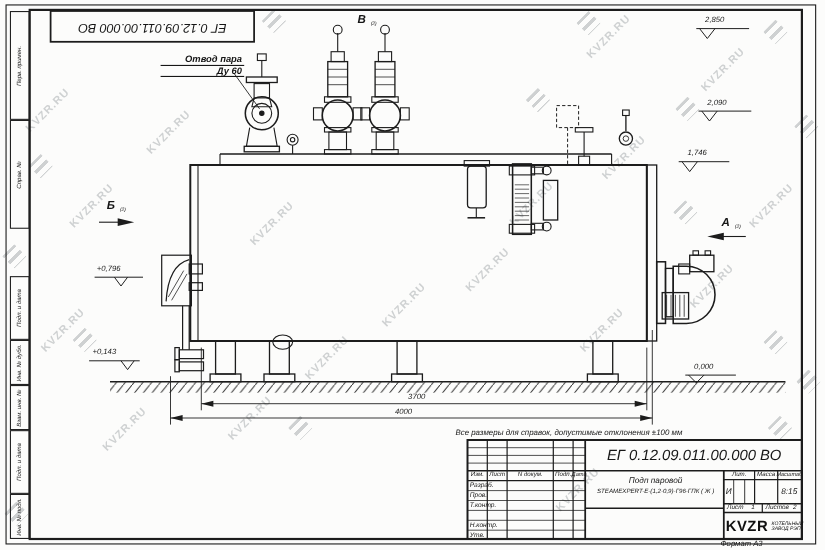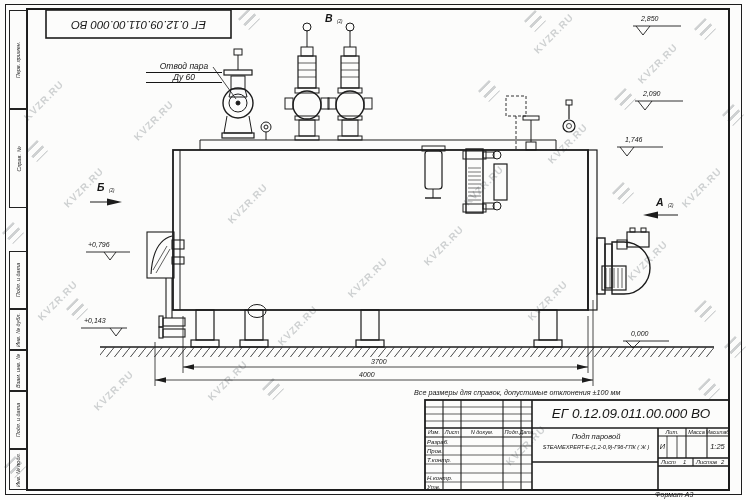--- a/index.html
+++ b/index.html
@@ -311,21 +311,21 @@
     </div>
   <div class="side-cell" style="top:391px;height:58px">
       <span>Подп. и дата</span>
     </div>
   <div class="side-cell" style="top:449px;height:41px">
       <span>Инв. № подл.</span>
     </div>
 
   <div class="txt ctr z3" style="left:46px;top:10px;width:185px;height:28px;font-size:11.5px;transform:rotate(180deg)">ЕГ 0.12.09.011.00.000  ВО</div>
 
-  <div class="txt z3" style="left:146px;top:62px;width:76px;text-align:center;font-size:8.5px;font-weight:normal">
+  <div class="txt z3" style="left:146px;top:49px;width:76px;text-align:right;font-size:8.5px;font-weight:bold">
     <div class="callout-line">Отвод пара</div>
     <div class="callout-line">Ду 60</div>
   </div>
 
   <span class="txt z3" style="left:325px;top:13px;font-size:10.5px;font-weight:bold">В</span>
   <span class="txt z3" style="left:337px;top:20px;font-size:4.5px">(2)</span>
   <span class="txt z3" style="left:97px;top:182px;font-size:10.5px;font-weight:bold">Б</span>
   <span class="txt z3" style="left:109px;top:189px;font-size:4.5px">(2)</span>
   <span class="txt z3" style="left:656px;top:197px;font-size:10.5px;font-weight:bold">А</span>
   <span class="txt z3" style="left:668px;top:204px;font-size:4.5px">(2)</span>
@@ -355,23 +355,31 @@
   <span class="txt z3" style="left:427px;top:439px;font-size:6px">Разраб.</span>
   <span class="txt z3" style="left:427px;top:448px;font-size:6px">Пров.</span>
   <span class="txt z3" style="left:427px;top:457px;font-size:6px">Т.контр.</span>
   <span class="txt z3" style="left:427px;top:475px;font-size:6px">Н.контр.</span>
   <span class="txt z3" style="left:427px;top:484px;font-size:6px">Утв.</span>
 
   <div class="txt ctr z3" style="left:658px;top:429px;width:28px;height:7px;font-size:5.6px">Лит.</div>
   <div class="txt ctr z3" style="left:686px;top:429px;width:21px;height:7px;font-size:5.6px">Масса</div>
   <div class="txt ctr z3" style="left:707px;top:429px;width:21px;height:7px;font-size:5px">Масштаб</div>
   <div class="txt ctr z3" style="left:658px;top:438px;width:9px;height:18px;font-size:7.5px">И</div>
-  <div class="txt ctr z3" style="left:707px;top:438px;width:21px;height:18px;font-size:7.5px">1:25</div>
+  <div class="txt ctr z3" style="left:707px;top:438px;width:21px;height:18px;font-size:7.5px">8:15</div>
 
   <span class="txt z3" style="left:661px;top:459.5px;font-size:5.8px">Лист</span>
   <span class="txt z3" style="left:683px;top:459.5px;font-size:5.8px">1</span>
   <span class="txt z3" style="left:696px;top:459.5px;font-size:5.8px">Листов</span>
   <span class="txt z3" style="left:721px;top:459.5px;font-size:5.8px">2</span>
 
+  <div class="abs z3" style="left:659px;top:467px;width:69px;height:22px;display:flex;align-items:center;justify-content:center">
+    <div class="logo-bars"></div>
+    <span class="logo-kvzr">KVZR</span>
+    <span class="logo-sub">
+      <span>КОТЕЛЬНЫЙ</span><br>
+      <span>ЗАВОД РЭП</span>
+    </span>
+  </div>
 
   <span class="txt z3" style="left:655px;top:491px;font-size:7px">Формат А3</span>
 
 </div>
 
 </body></html>

